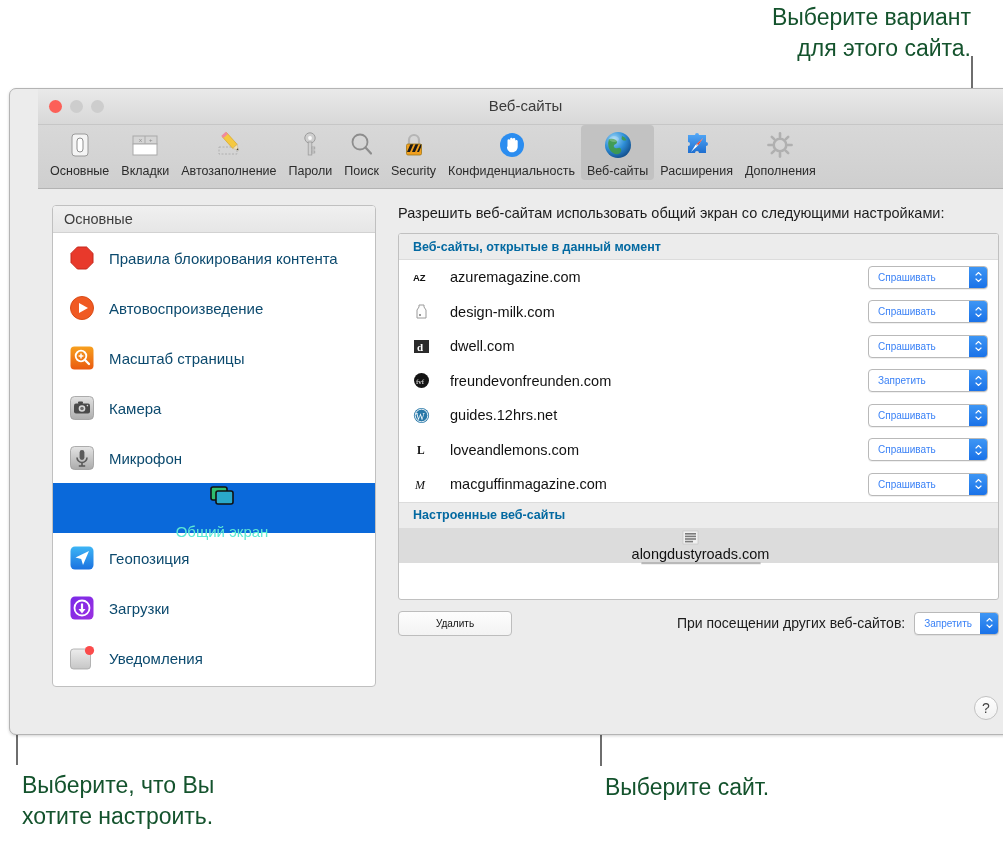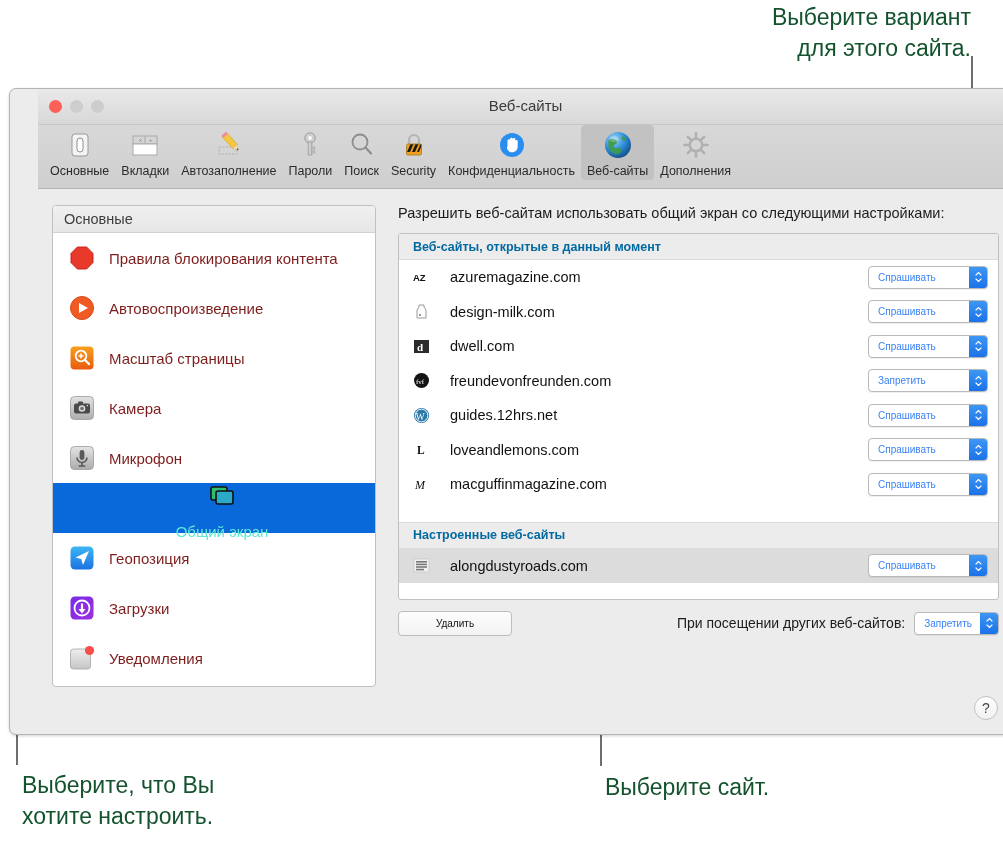--- a/index.html
+++ b/index.html
@@ -151,21 +151,21 @@
     font-size: 14.5px;
     color: #3d3d3d;
   }
   .side-row {
     height: 50px;
     display: flex;
     align-items: center;
     padding-left: 16px;
     gap: 14px;
     font-size: 15px;
-    color: #7f1d1d;
+    color: #0c4a6e;
     cursor: default;
   }
   .side-row.selected {
     background: #0a69da;
     color: #5eead4;
     flex-direction: column;
   }
   .side-ico {
     width: 26px;
     height: 26px;
@@ -201,31 +201,31 @@
     height: 25px;
     background: #ececec;
     border-bottom: 1px solid #dcdcdc;
     display: flex;
     align-items: center;
     padding-left: 14px;
     font-size: 12.5px;
     font-weight: bold;
     color: #0369a1;
   }
-  .grp-head.second { border-top: 1px solid #dcdcdc; margin-top: 20px; }
+  .grp-head.second { border-top: 1px solid #dcdcdc; }
   .site-row {
     height: 34.5px;
     display: flex;
     align-items: center;
     padding: 0 10px 0 14px;
     font-size: 14.5px;
     color: #111;
     position: relative;
   }
-  .site-row.highlight { background: #dcdcdc; }
+  .site-row.highlight { background: #dcdcdc; flex-direction: column; }
   .fav {
     width: 17px;
     height: 17px;
     flex: none;
     margin-right: 20px;
     display: flex;
     align-items: center;
     justify-content: center;
     font-size: 11px;
   }
@@ -440,20 +440,37 @@
           </defs>
           <circle cx="16" cy="16" r="13" fill="url(#gg)"></circle>
           <path d="M7 10 q4 -1 7 1 q2 2 0 4 q-3 1 -2 3 q1 2 4 1 q2 -1 3 1 q1 2 -1 4 q-2 2 -5 1 q-5 -2 -6.5 -7 q-1 -4 0.5 -8 z" fill="#3f9a4a" opacity="0.92"></path>
           <path d="M20 7 q3 1 4.5 4 q-2 1 -4 0 q-1.5 -1 -0.5 -4 z" fill="#3f9a4a" opacity="0.92"></path>
           <ellipse cx="12" cy="10" rx="5" ry="3" fill="#ffffff" opacity="0.22"></ellipse>
         </svg>
       </span>
       <span class="tb-label">Веб-сайты</span>
     </div>
 
+    <div class="tb-item">
+      <span class="tb-icon">
+        <svg width="30" height="30" viewBox="0 0 30 30">
+          <defs>
+            <linearGradient id="pz" x1="0" y1="0" x2="0" y2="1">
+              <stop offset="0%" stop-color="#54a9f8"></stop>
+              <stop offset="100%" stop-color="#1f6fd0"></stop>
+            </linearGradient>
+          </defs>
+          <path d="M6 5 h7 a2 2 0 0 1 4 0 h7 v7 a2 2 0 0 1 0 4 v7 h-7 a2 2 0 0 0 -4 0 h-7 v-7 a2 2 0 0 0 0 -4 z" fill="url(#pz)"></path>
+          <polygon points="21,8 16.5,15 9,22 13.5,15" fill="#ffffff"></polygon>
+          <polygon points="21,8 16.5,15 13.5,15" fill="#e04a3a"></polygon>
+          <circle cx="15" cy="15" r="1" fill="#c9c9c9"></circle>
+        </svg>
+      </span>
+      <span class="tb-label">Расширения</span>
+    </div>
 
     <div class="tb-item">
       <span class="tb-icon">
         <svg width="30" height="30" viewBox="0 0 30 30">
           <g fill="none" stroke="#b0b0b0" stroke-width="2.6">
             <circle cx="15" cy="15" r="6.3"></circle>
           </g>
           <g stroke="#b0b0b0" stroke-width="2.6" stroke-linecap="round">
             <line x1="15" y1="3.4" x2="15" y2="7"></line>
             <line x1="15" y1="23" x2="15" y2="26.6"></line>

